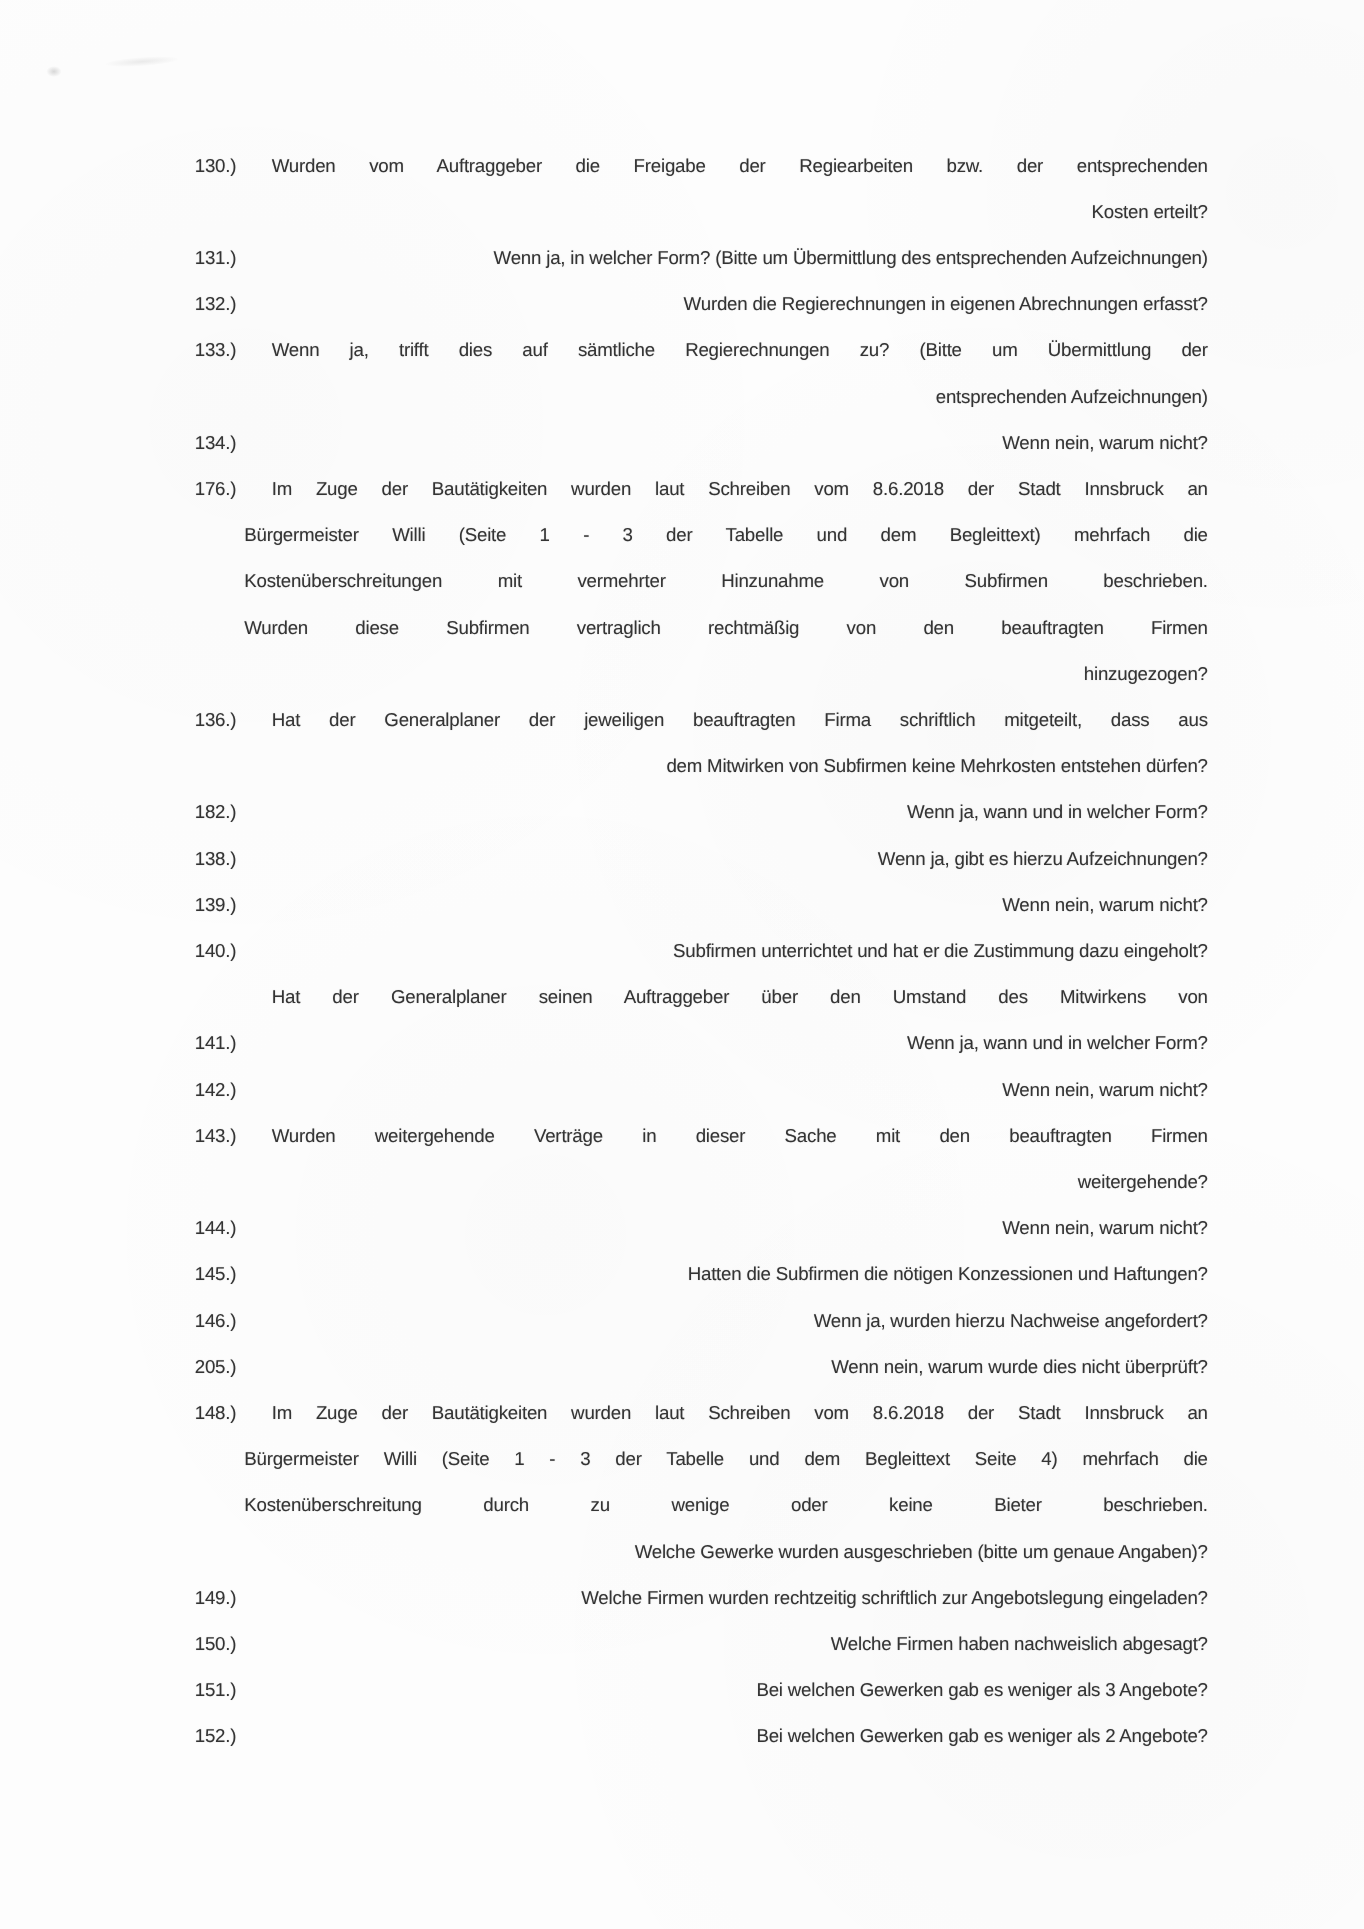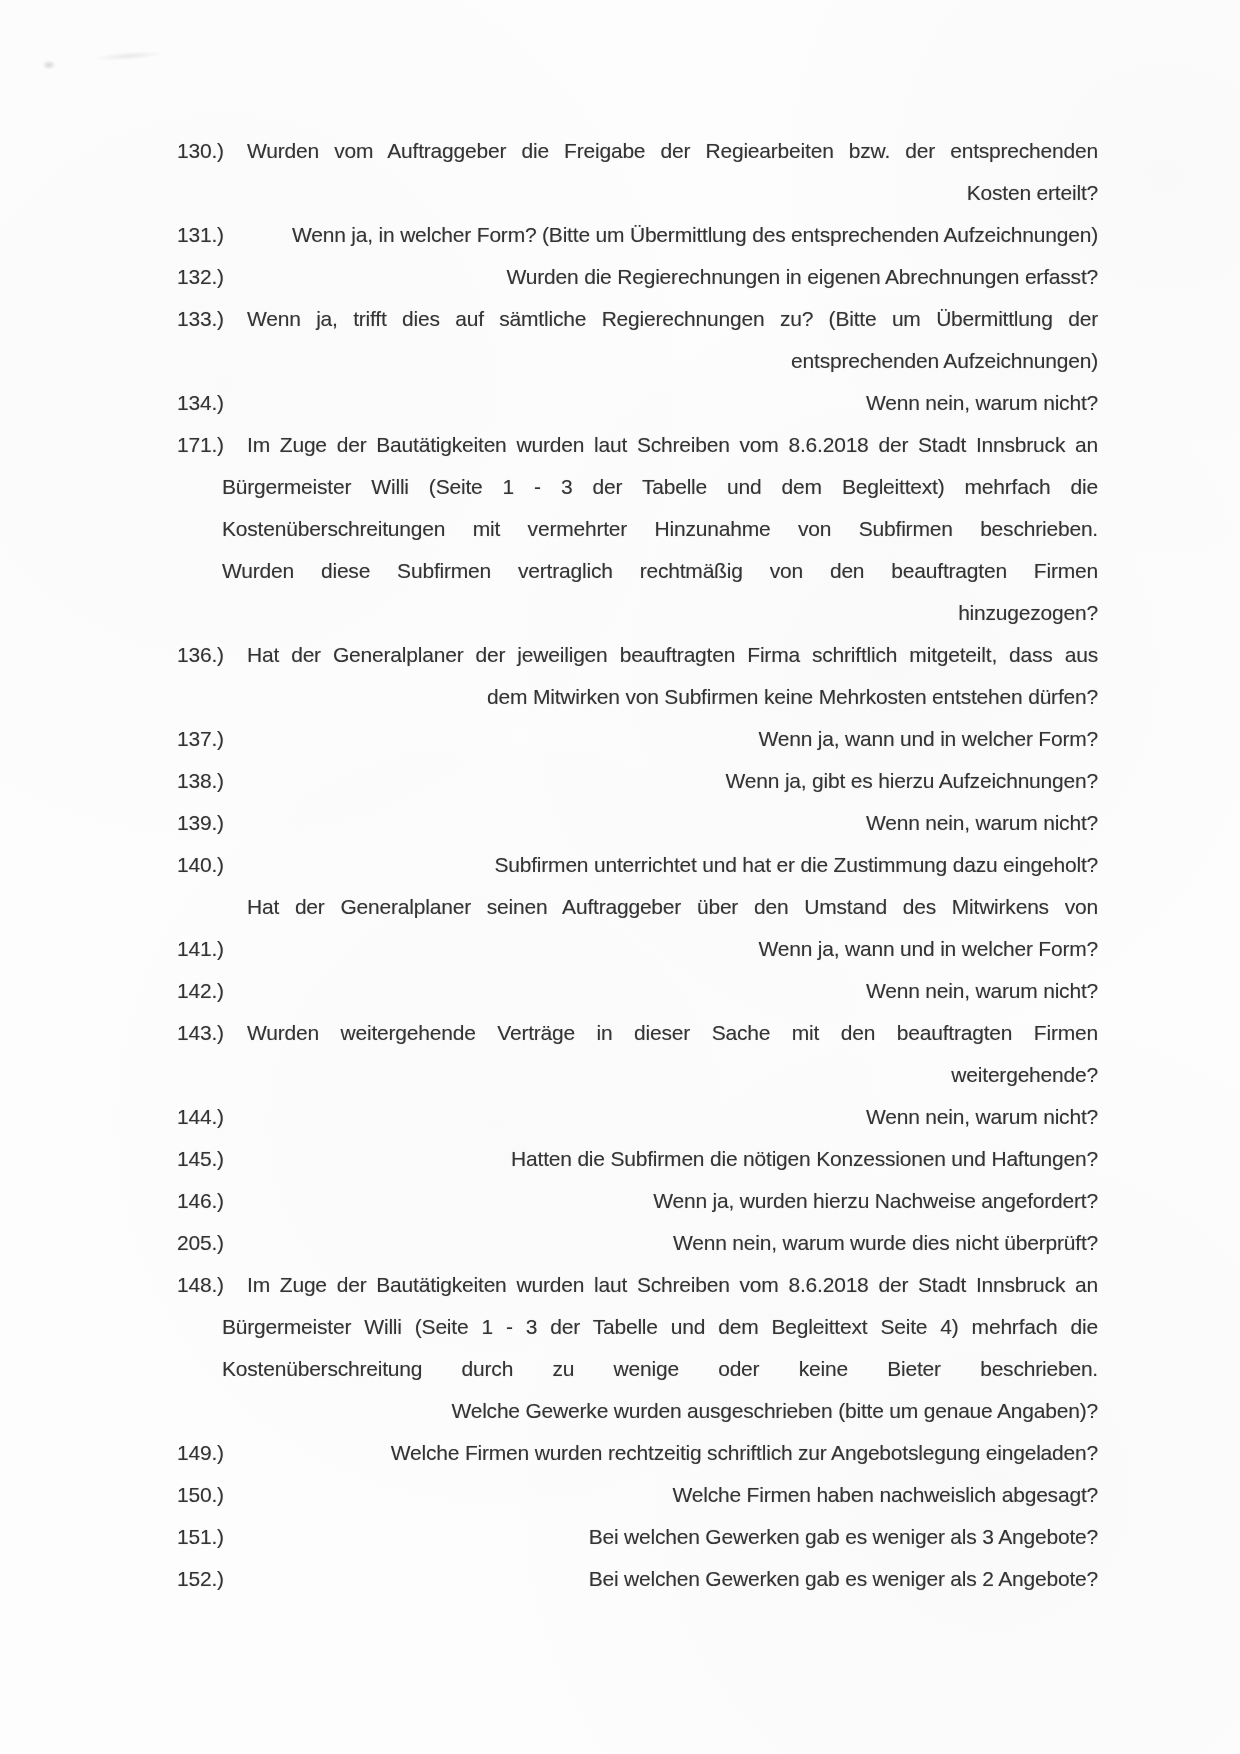--- a/index.html
+++ b/index.html
@@ -21,21 +21,21 @@
       radial-gradient(circle at 94% 10%, rgba(0,0,0,0.016) 0, rgba(0,0,0,0) 22%);
     overflow: hidden;
     font-family: "Liberation Sans", sans-serif;
   }
   .content {
     position: absolute;
     left: 222px;
     top: 130px;
     width: 876px;
     color: #343434;
-    font-size: 21px;
+    font-size: 17px;
     line-height: 42px;
     letter-spacing: -0.2px;
     text-shadow: 0 0 1px rgba(80,80,80,0.40);
   }
   .item {
     position: relative;
   }
   .num {
     position: absolute;
     left: -45px;
@@ -101,34 +101,34 @@
       <div class="item">
         <span class="num">133.)</span>
         <div class="line just first">Wenn ja, trifft dies auf sämtliche Regierechnungen zu? (Bitte um Übermittlung der</div>
         <div class="line last">entsprechenden Aufzeichnungen)</div>
       </div>
       <div class="item">
         <span class="num">134.)</span>
         <div class="line last first">Wenn nein, warum nicht?</div>
       </div>
       <div class="item">
-        <span class="num">171.)</span>
+        <span class="num">176.)</span>
         <div class="line just first">Im Zuge der Bautätigkeiten wurden laut Schreiben vom 8.6.2018 der Stadt Innsbruck an</div>
         <div class="line just">Bürgermeister Willi (Seite 1 - 3 der Tabelle und dem Begleittext) mehrfach die</div>
         <div class="line just">Kostenüberschreitungen mit vermehrter Hinzunahme von Subfirmen beschrieben.</div>
         <div class="line just">Wurden diese Subfirmen vertraglich rechtmäßig von den beauftragten Firmen</div>
         <div class="line last">hinzugezogen?</div>
       </div>
       <div class="item">
         <span class="num">136.)</span>
         <div class="line just first">Hat der Generalplaner der jeweiligen beauftragten Firma schriftlich mitgeteilt, dass aus</div>
         <div class="line last">dem Mitwirken von Subfirmen keine Mehrkosten entstehen dürfen?</div>
       </div>
       <div class="item">
-        <span class="num">137.)</span>
+        <span class="num">182.)</span>
         <div class="line last first">Wenn ja, wann und in welcher Form?</div>
       </div>
       <div class="item">
         <span class="num">138.)</span>
         <div class="line last first">Wenn ja, gibt es hierzu Aufzeichnungen?</div>
       </div>
       <div class="item">
         <span class="num">139.)</span>
         <div class="line last first">Wenn nein, warum nicht?</div>
       </div>

